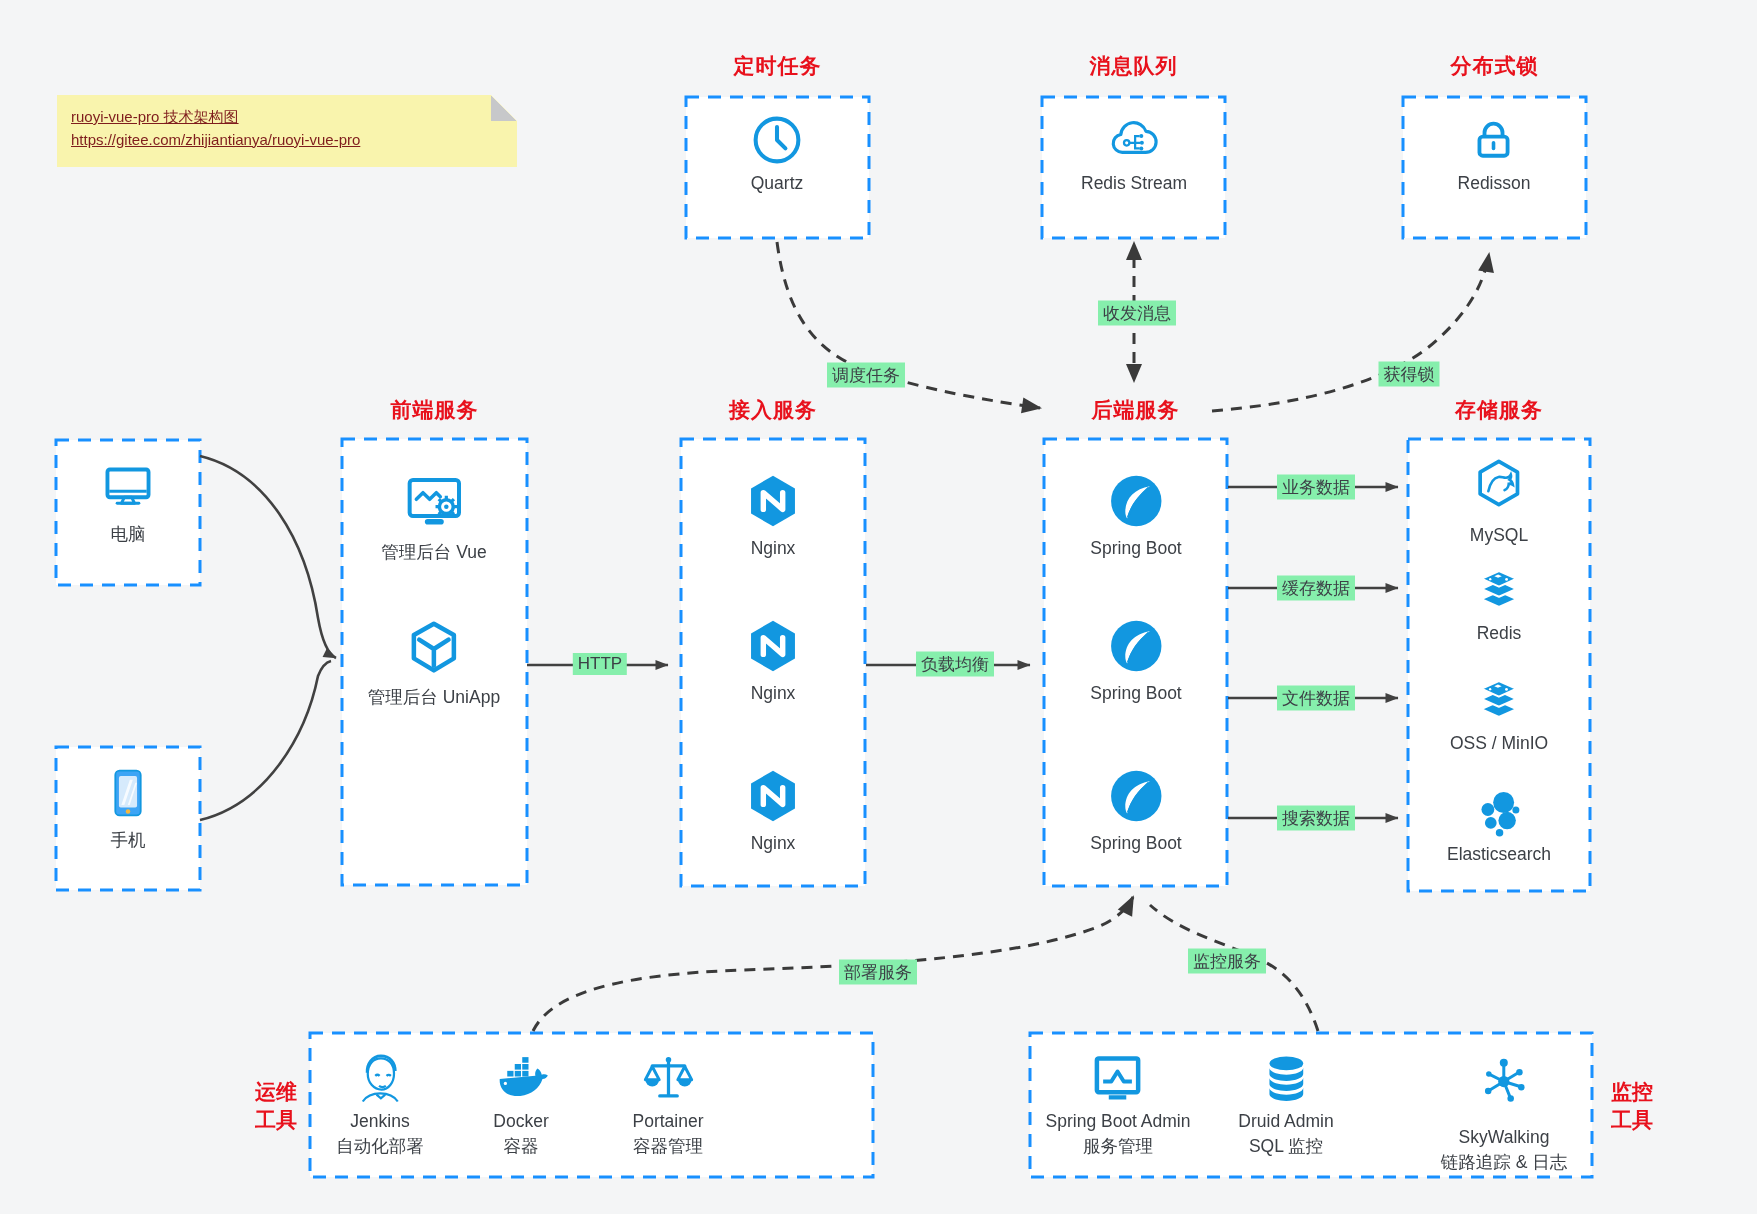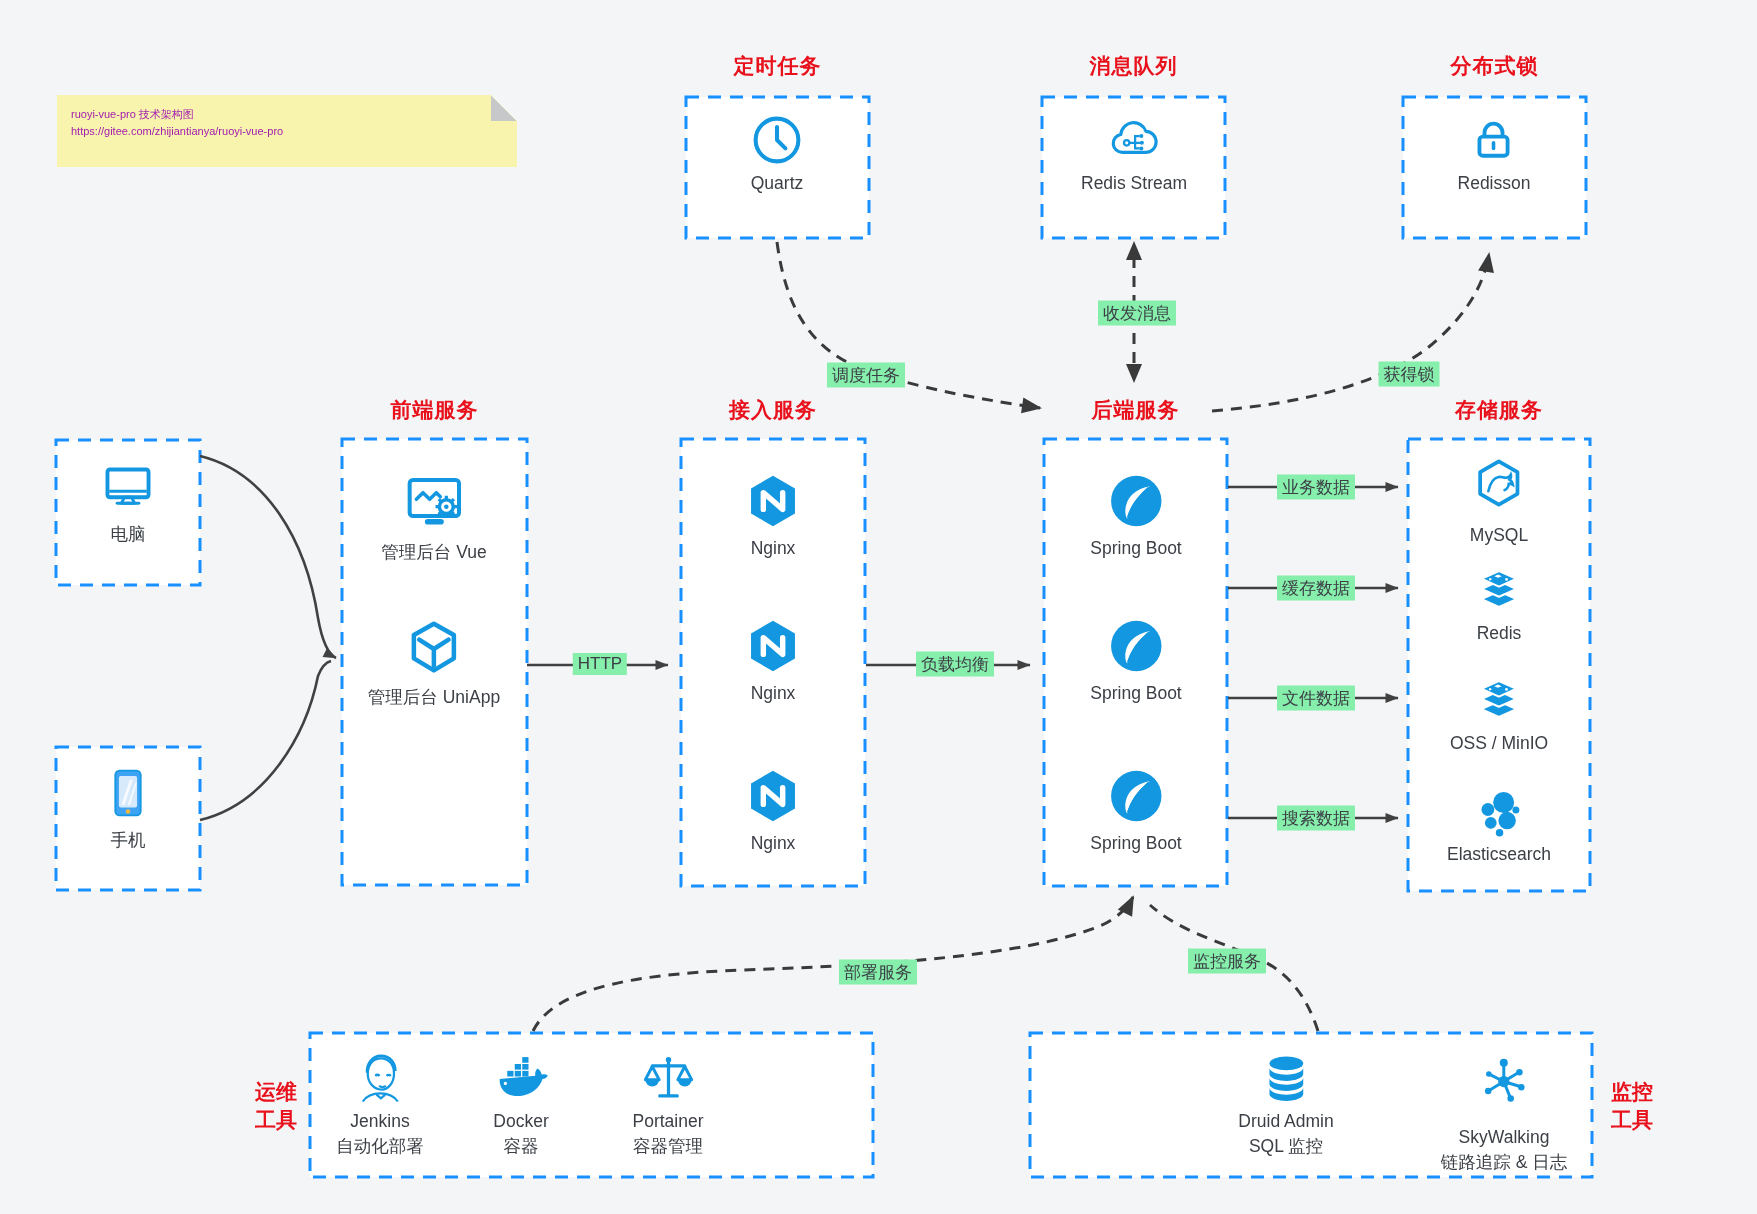--- a/index.html
+++ b/index.html
@@ -14,23 +14,23 @@
             color:#e8111c; letter-spacing:1px; z-index:2; }
   .stitle { position:absolute; font-size:21px; font-weight:700; color:#e8111c;
             line-height:1.35; text-align:center; z-index:2; }
   .item { position:absolute; transform:translateX(-50%); display:flex; flex-direction:column;
           align-items:center; z-index:2; white-space:nowrap; }
   .item .lbl { margin-top:6px; font-size:17.5px; color:#3c4046; }
   .item .sub { margin-top:2px; font-size:17.5px; color:#3c4046; }
   .elabel { position:absolute; transform:translate(-50%,-50%); background:#86efac;
             padding:1px 5px; font-size:17px; color:#3c4046; z-index:2; white-space:nowrap; }
   .note { position:absolute; left:57px; top:95px; width:460px; height:72px; background:#f9f4ad;
-          z-index:2; padding:11px 0 0 14px; box-sizing:border-box; font-size:11px;
-          color:#a21caf; line-height:1.5;
-          clip-path:polygon(0 0, 434px 0, 460px 26px, 460px 72px, 0 72px); }
+          z-index:2; padding:11px 0 0 14px; box-sizing:border-box; font-size:15px;
+          color:#7f1d1d; line-height:1.5;
+          clip-path:polygon(0 0, 434px 0, 460px 26px, 460px 72px, 0 72px);text-decoration:underline; }
   .fold { position:absolute; right:0; top:0; width:26px; height:26px;
           background:linear-gradient(to top right, #c7c8ca 49.5%, transparent 50%); }
   .defs { position:absolute; width:0; height:0; }
 </style>
 </head>
 <body>
 
 <svg class="defs" aria-hidden="true">
   <defs>
     <symbol id="i-clock" viewBox="0 0 48 48">
@@ -377,20 +377,27 @@
     <span class="sub">容器</span>
   </div>
   <div class="item" style="left:668px;top:1049px">
     <svg width="60" height="60">
         <use href="#i-portainer"></use>
       </svg>
     <span class="lbl" style="margin-top:2px">Portainer</span>
     <span class="sub">容器管理</span>
   </div>
 
+  <div class="item" style="left:1118px;top:1049px">
+    <svg width="60" height="60">
+        <use href="#i-sba"></use>
+      </svg>
+    <span class="lbl" style="margin-top:2px">Spring Boot Admin</span>
+    <span class="sub">服务管理</span>
+  </div>
   <div class="item" style="left:1286px;top:1049px">
     <svg width="60" height="60">
         <use href="#i-druid"></use>
       </svg>
     <span class="lbl" style="margin-top:2px">Druid Admin</span>
     <span class="sub">SQL 监控</span>
   </div>
   <div class="item" style="left:1504px;top:1049px">
     <svg width="60" height="60">
         <use href="#i-sky"></use>

